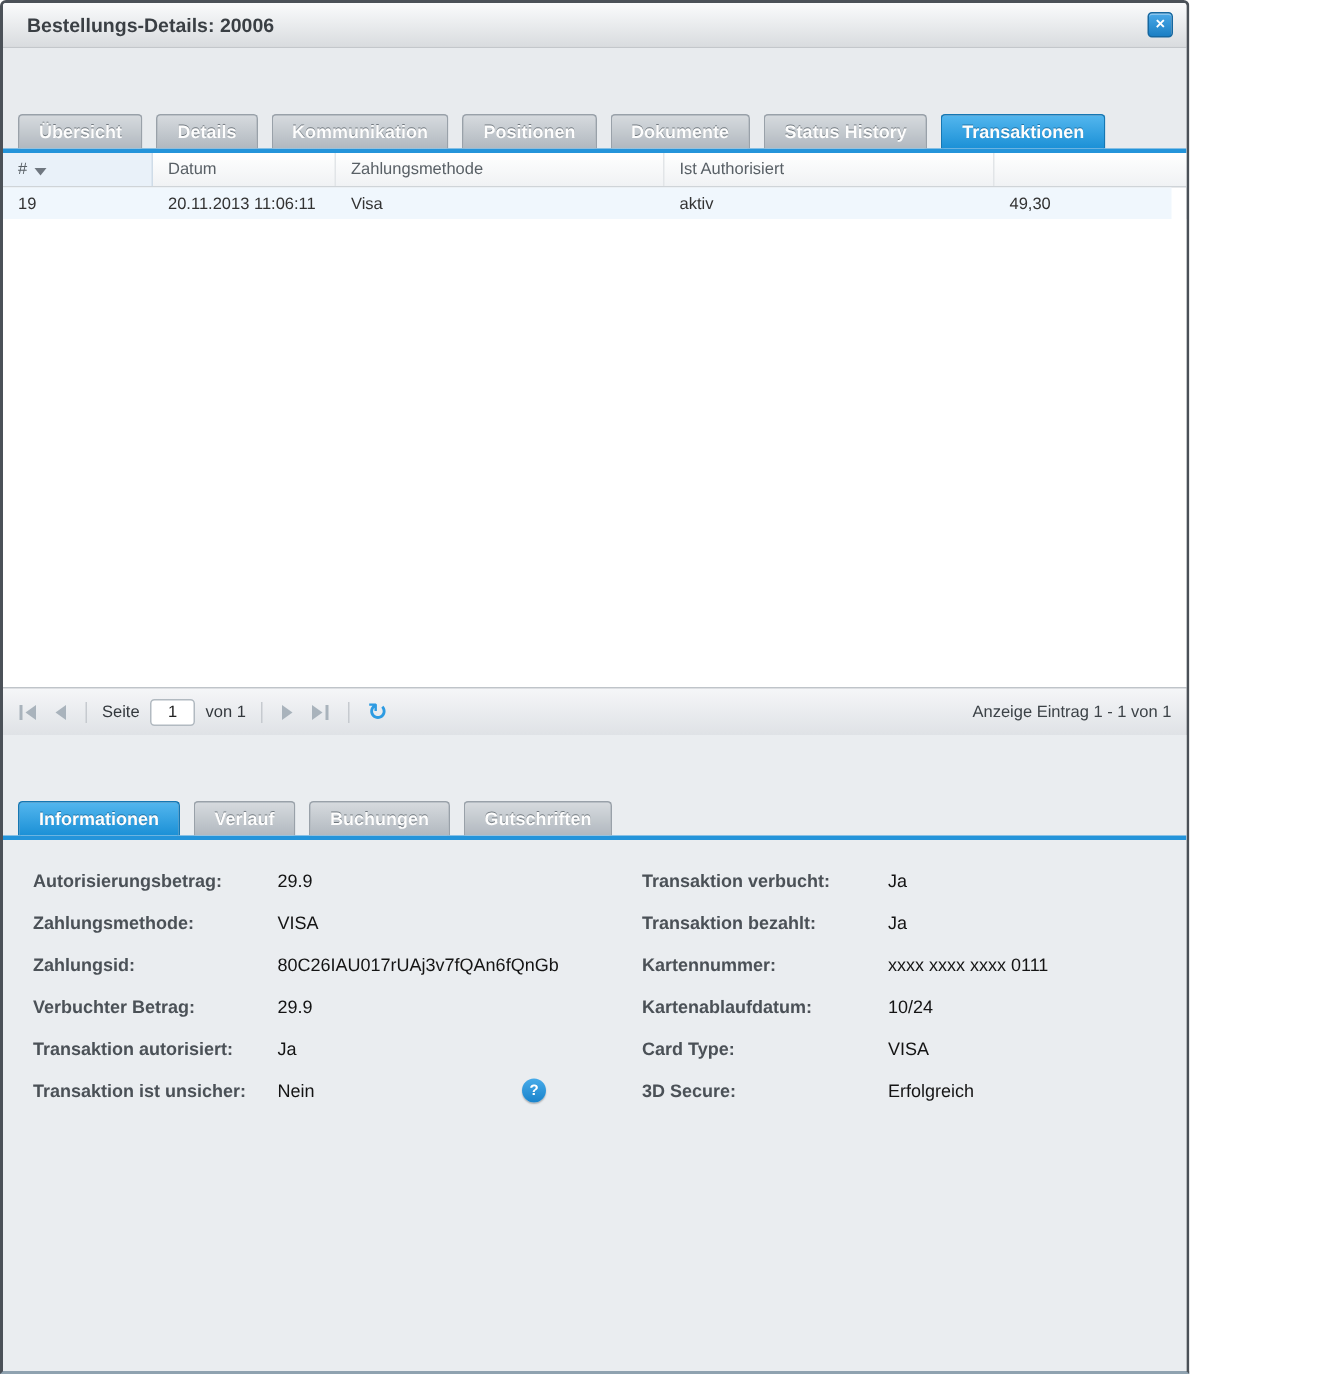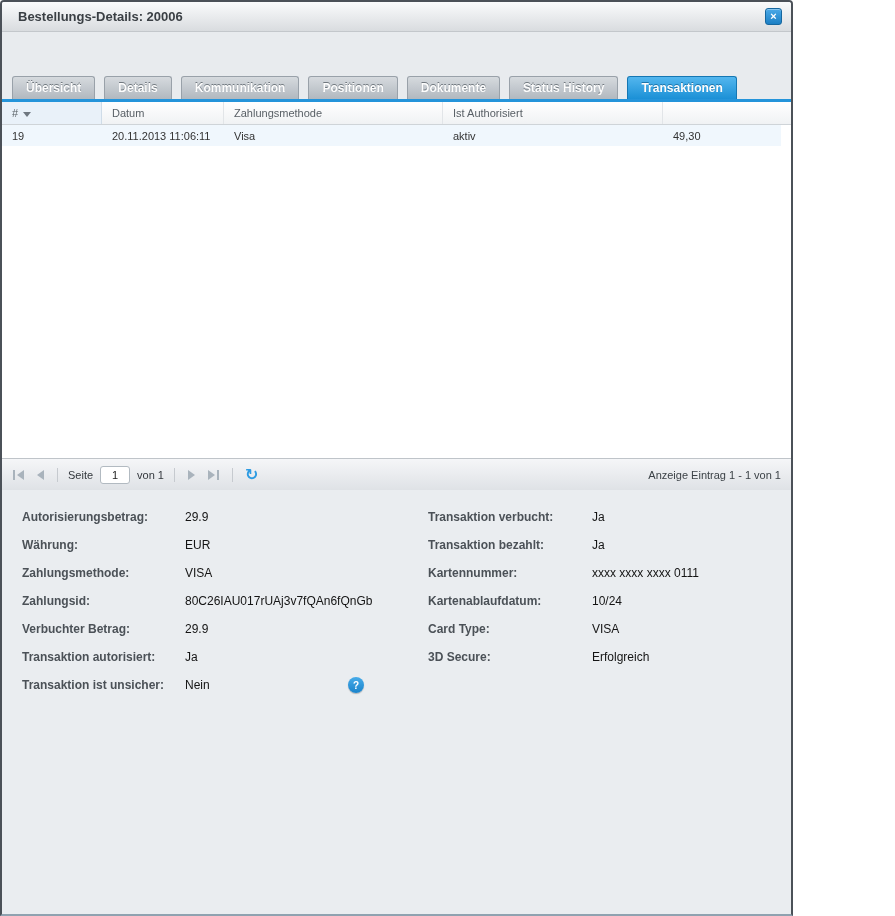--- a/index.html
+++ b/index.html
@@ -193,30 +193,32 @@
       <span class="pbar"></span>
     </div>
     <span class="pg-sep"></span>
     <span class="pg-refresh">
       <span>↻</span>
     </span>
     <span class="pg-display">Anzeige Eintrag 1 - 1 von 1</span>
   </div>
 
   <div class="lower">
+    <div class="tabstrip2">
+      <div class="tab active">Informationen</div>
+      <div class="tab">Verlauf</div>
+      <div class="tab">Buchungen</div>
+      <div class="tab">Gutschriften</div>
+    </div>
 
     <div class="form">
       <div class="fcol fcol-left">
         <div class="frow">
           <span class="flabel">Autorisierungsbetrag:</span>
           <span class="fvalue">29.9</span>
-        </div>
-        <div class="frow">
-          <span class="flabel">Währung:</span>
-          <span class="fvalue">EUR</span>
         </div>
         <div class="frow">
           <span class="flabel">Zahlungsmethode:</span>
           <span class="fvalue">VISA</span>
         </div>
         <div class="frow">
           <span class="flabel">Zahlungsid:</span>
           <span class="fvalue">80C26IAU017rUAj3v7fQAn6fQnGb</span>
         </div>
         <div class="frow">

